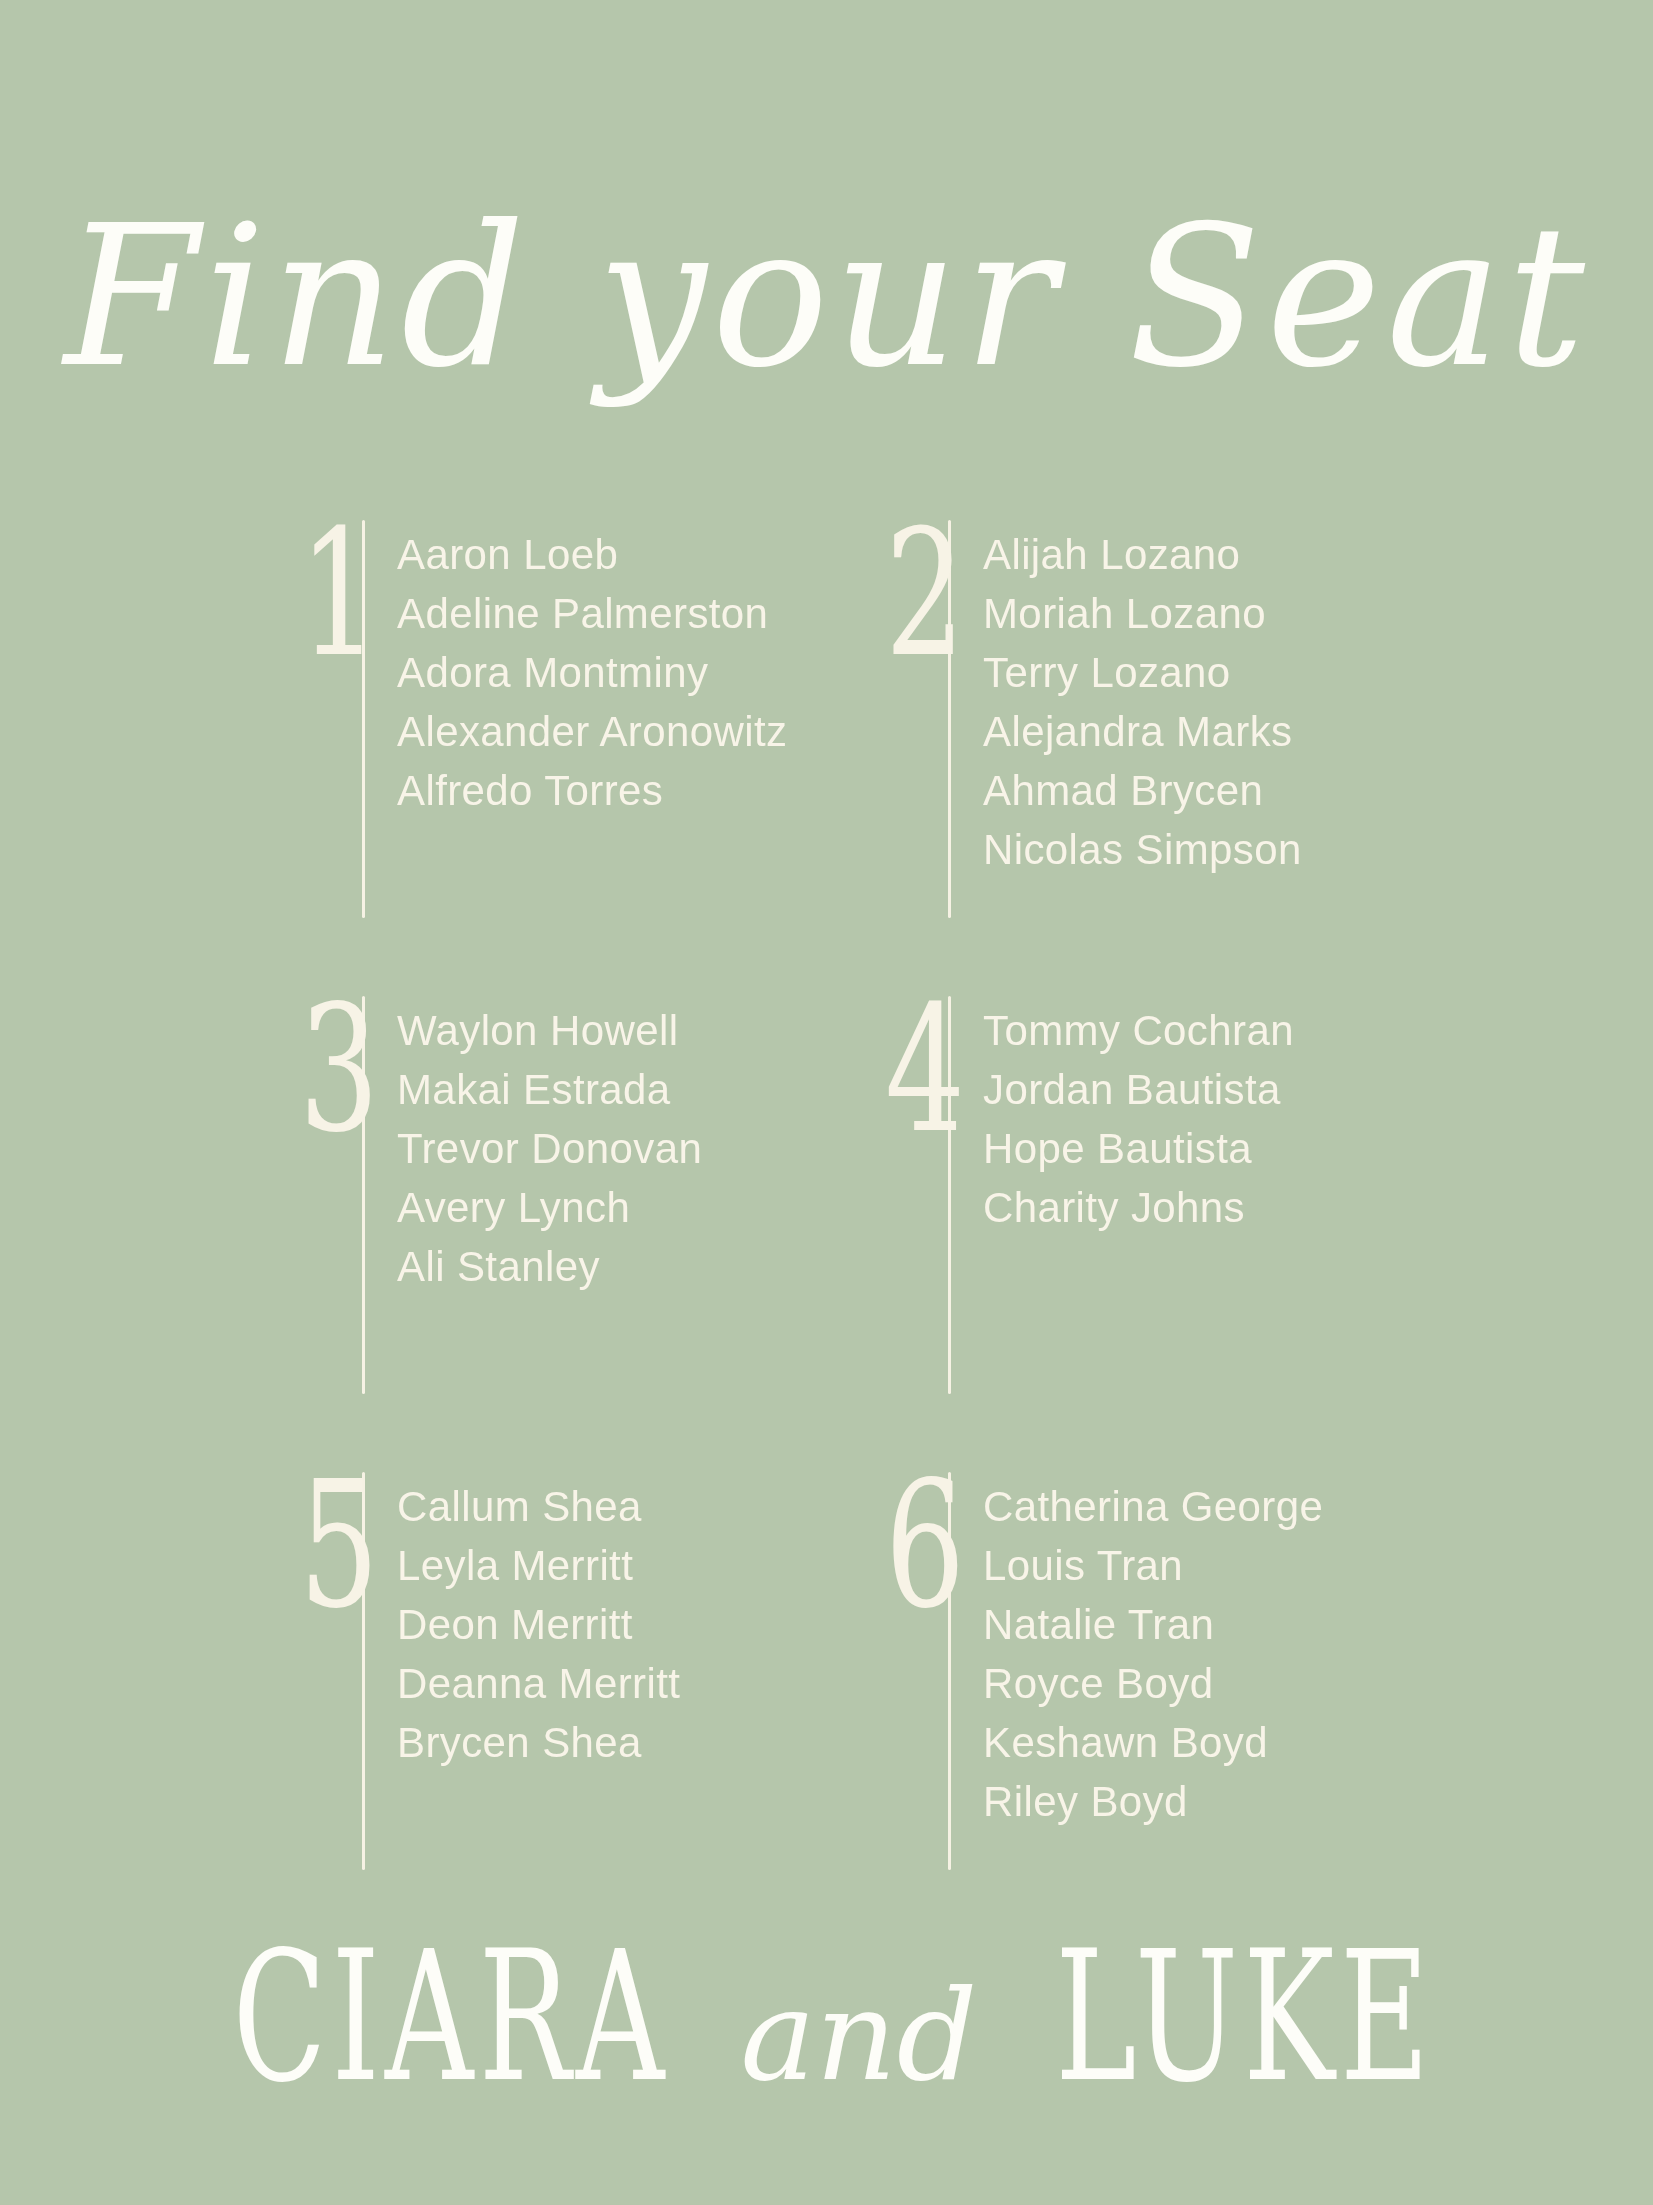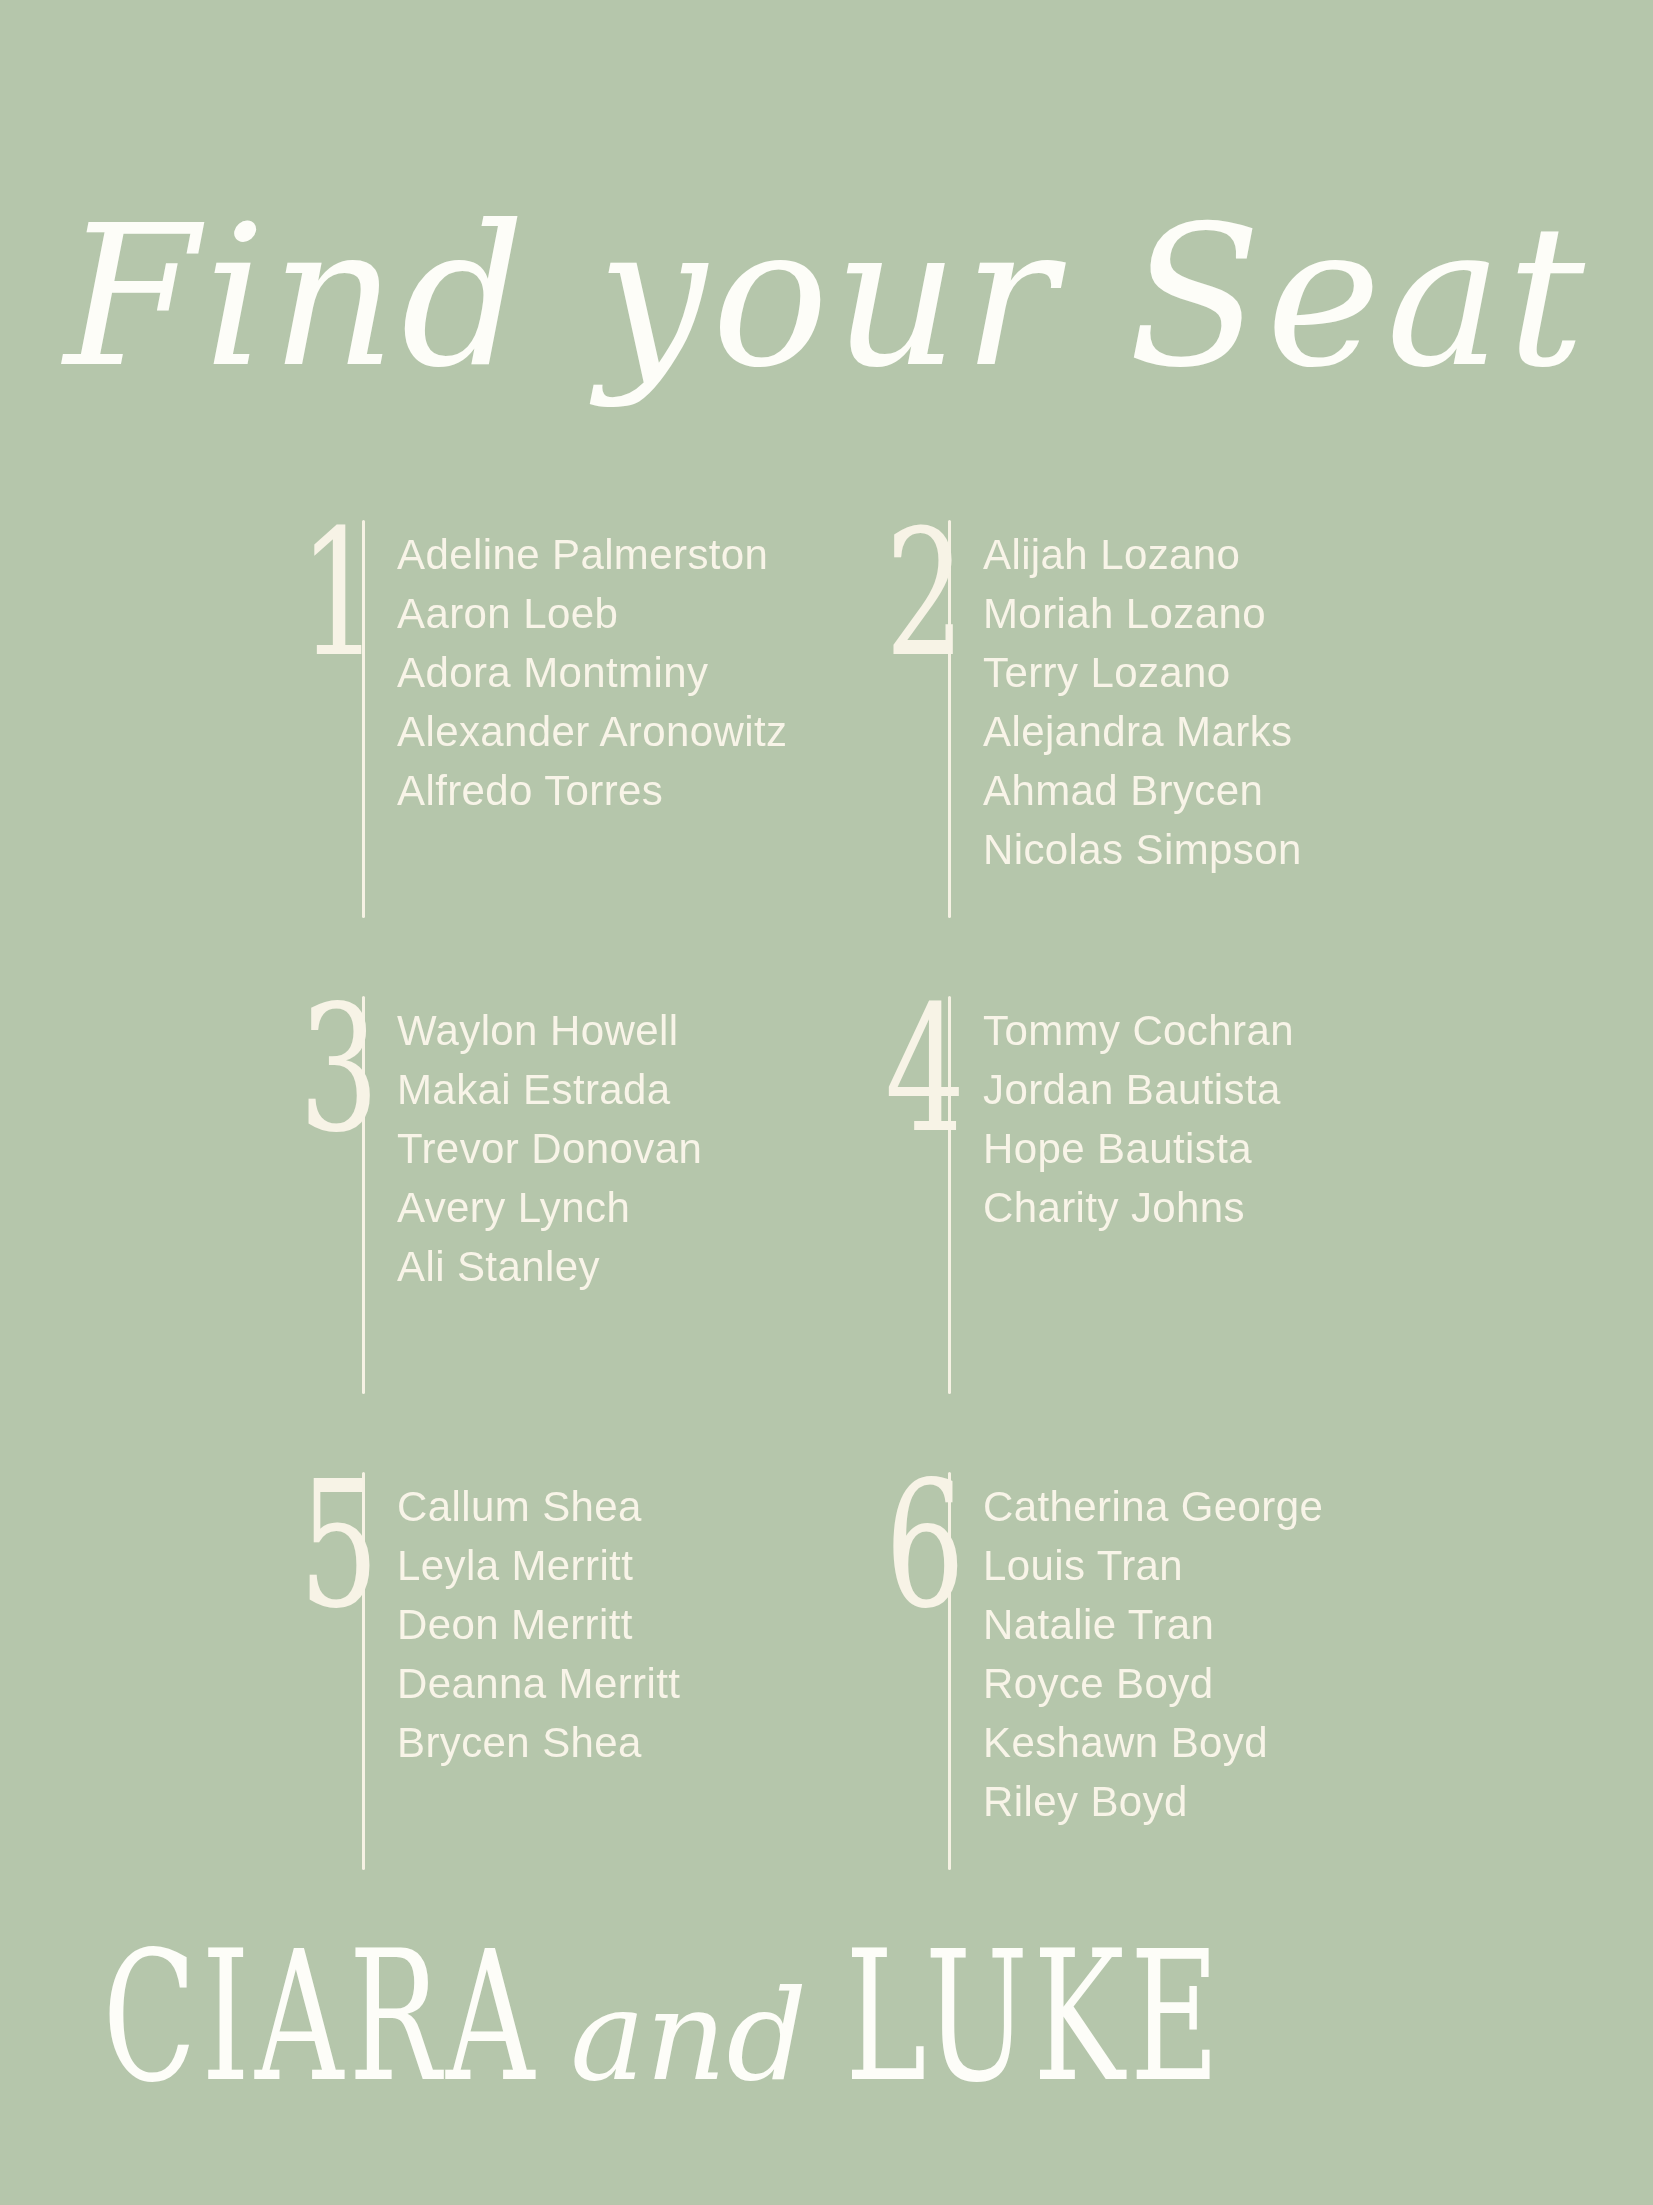--- a/index.html
+++ b/index.html
@@ -67,23 +67,25 @@
     color:#f8f4e8;
     white-space:nowrap;
   }
 
   
   .footer {
     position:absolute;
     top:1927px; left:0;
     width:100%;
     display:flex;
+    justify-content:center;
     align-items:baseline;
     color:#fdfdf8;
     white-space:nowrap;
+    gap:40px;
   }
   .partner {
     display:inline-block;
     font-family:"DejaVu Serif", serif;
     font-size:180px;
     line-height:1;
     letter-spacing:7.6px;
     transform:scaleX(0.68);
   }
   .partner.first { margin-right:-72px; }
@@ -102,22 +104,22 @@
 <div class="poster">
 
   <div class="title">Find your Seat</div>
 
   <div class="tables">
 
     <section class="table">
       <div class="num">1</div>
       <div class="rule"></div>
       <ul class="guests">
+        <li>Aaron Loeb</li>
         <li>Adeline Palmerston</li>
-        <li>Aaron Loeb</li>
         <li>Adora Montminy</li>
         <li>Alexander Aronowitz</li>
         <li>Alfredo Torres</li>
       </ul>
     </section>
 
     <section class="table">
       <div class="num">2</div>
       <div class="rule"></div>
       <ul class="guests">

